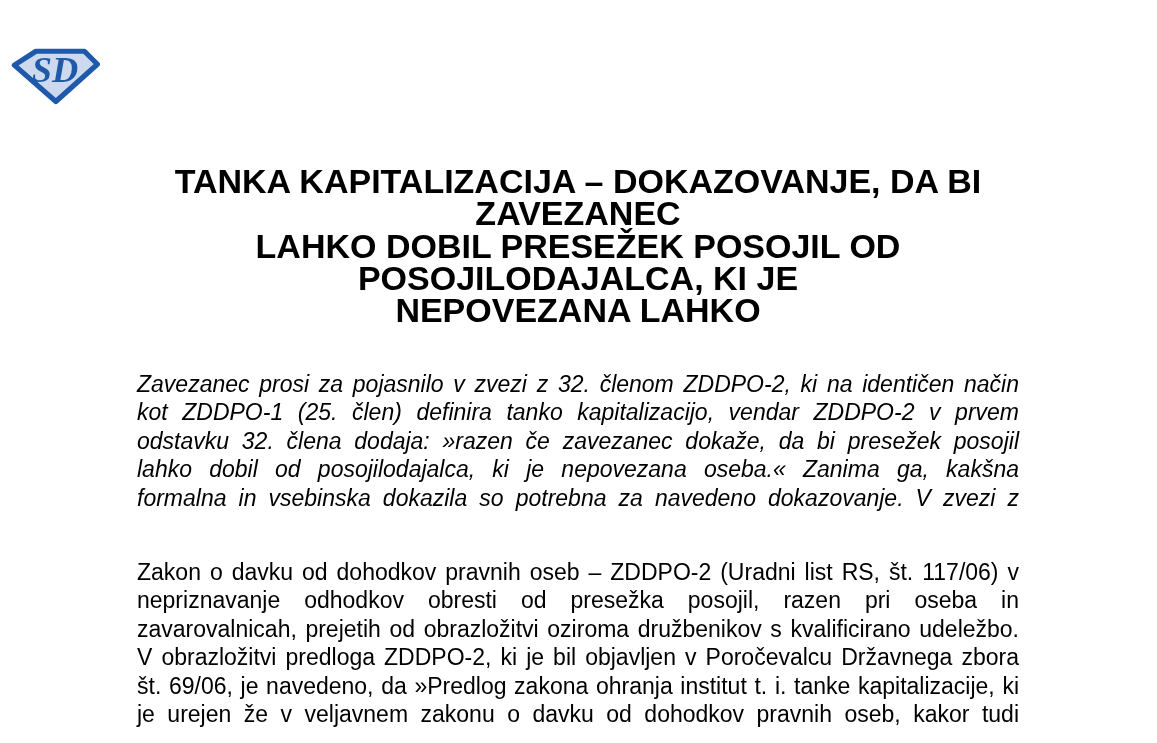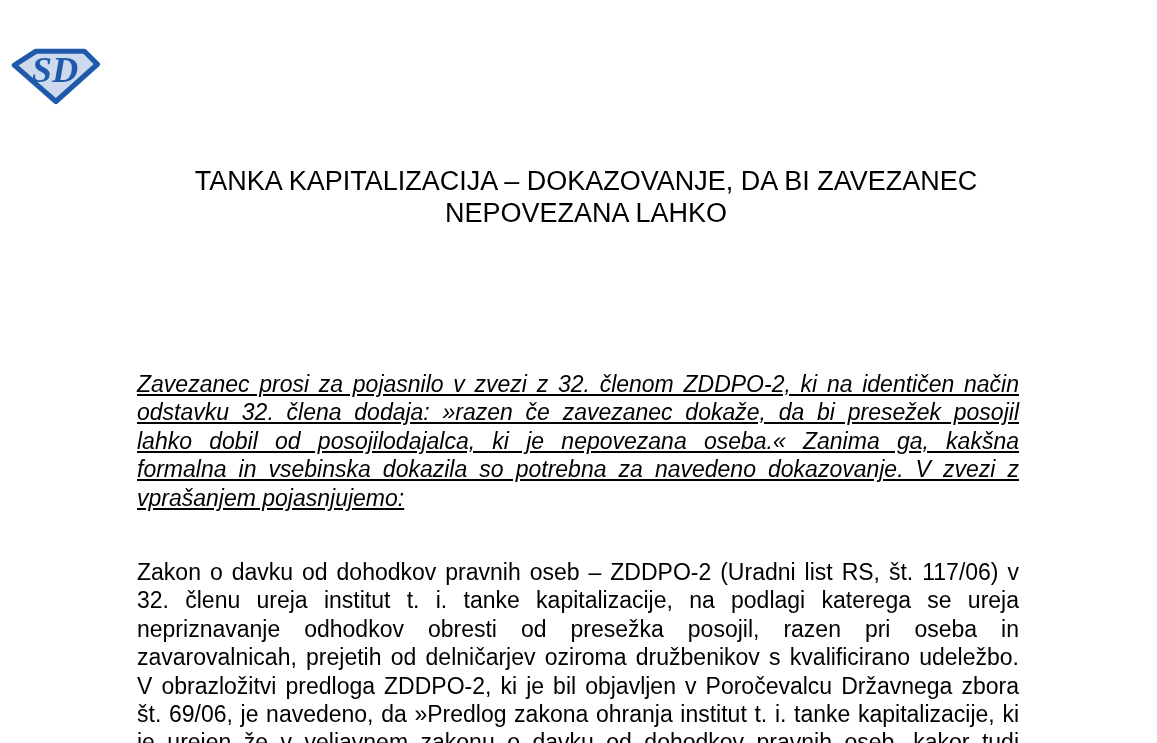--- a/index.html
+++ b/index.html
@@ -26,25 +26,25 @@
   .content {
     position: absolute;
     left: 137px;
     top: 0;
     width: 882px;
     height: 743px;
   }
   .title {
     position: absolute;
     top: 165px;
-    left: 8px;
+    left: 0;
     width: 882px;
     margin: 0;
-    font-size: 27px;
-    font-weight: normal;
+    font-size: 34px;
+    font-weight: bold;
     line-height: 32.3px;
     text-align: center;
     letter-spacing: 0;
   }
   .reference {
     position: absolute;
     top: 291px;
     left: 0;
     width: 882px;
     margin: 0;
@@ -55,21 +55,20 @@
     position: absolute;
     left: 0;
     width: 882px;
     margin: 0;
     font-size: 23px;
     line-height: 28.4px;
   }
   .para.question {
     top: 370px;
     font-style: italic;
-    text-decoration: underline;
   }
   .para.answer {
     top: 558px;
   }
   .jline {
     text-align: justify;
     text-align-last: justify;
   }
   .lline {
     text-align: left;
@@ -82,36 +81,36 @@
 
   <svg class="logo" viewBox="0 0 104 66" xmlns="http://www.w3.org/2000/svg">
     <polygon points="5,21 30,5 86,5 101,20 53,63" fill="#cdd9ec" stroke="#1e5aa9" stroke-width="6" stroke-linejoin="round"></polygon>
     <text x="52" y="41" text-anchor="middle" font-family="Liberation Serif, serif" font-size="42" font-weight="bold" font-style="italic" fill="#1e5aa9">SD</text>
   </svg>
 
   <div class="content">
 
     <h1 class="title">
       <div>TANKA KAPITALIZACIJA – DOKAZOVANJE, DA BI ZAVEZANEC</div>
+      <div>LAHKO DOBIL PRESEŽEK POSOJIL OD POSOJILODAJALCA, KI JE</div>
       <div>NEPOVEZANA LAHKO</div>
     </h1>
 
 
     <div class="para question">
       <div class="jline">Zavezanec prosi za pojasnilo v zvezi z 32. členom ZDDPO-2, ki na identičen način</div>
+      <div class="jline">kot ZDDPO-1 (25. člen) definira tanko kapitalizacijo, vendar ZDDPO-2 v prvem</div>
       <div class="jline">odstavku 32. člena dodaja: »razen če zavezanec dokaže, da bi presežek posojil</div>
       <div class="jline">lahko dobil od posojilodajalca, ki je nepovezana oseba.« Zanima ga, kakšna</div>
       <div class="jline">formalna in vsebinska dokazila so potrebna za navedeno dokazovanje. V zvezi z</div>
-      <div class="lline">vprašanjem pojasnjujemo:</div>
     </div>
 
     <div class="para answer">
       <div class="jline">Zakon o davku od dohodkov pravnih oseb – ZDDPO-2 (Uradni list RS, št. 117/06) v</div>
-      <div class="jline">32. členu ureja institut t. i. tanke kapitalizacije, na podlagi katerega se ureja</div>
       <div class="jline">nepriznavanje odhodkov obresti od presežka posojil, razen pri oseba in</div>
-      <div class="jline">zavarovalnicah, prejetih od delničarjev oziroma družbenikov s kvalificirano udeležbo.</div>
+      <div class="jline">zavarovalnicah, prejetih od obrazložitvi oziroma družbenikov s kvalificirano udeležbo.</div>
       <div class="jline">V obrazložitvi predloga ZDDPO-2, ki je bil objavljen v Poročevalcu Državnega zbora</div>
       <div class="jline">št. 69/06, je navedeno, da »Predlog zakona ohranja institut t. i. tanke kapitalizacije, ki</div>
       <div class="jline">je urejen že v veljavnem zakonu o davku od dohodkov pravnih oseb, kakor tudi</div>
     </div>
 
   </div>
 </div>
 
 </body></html>

